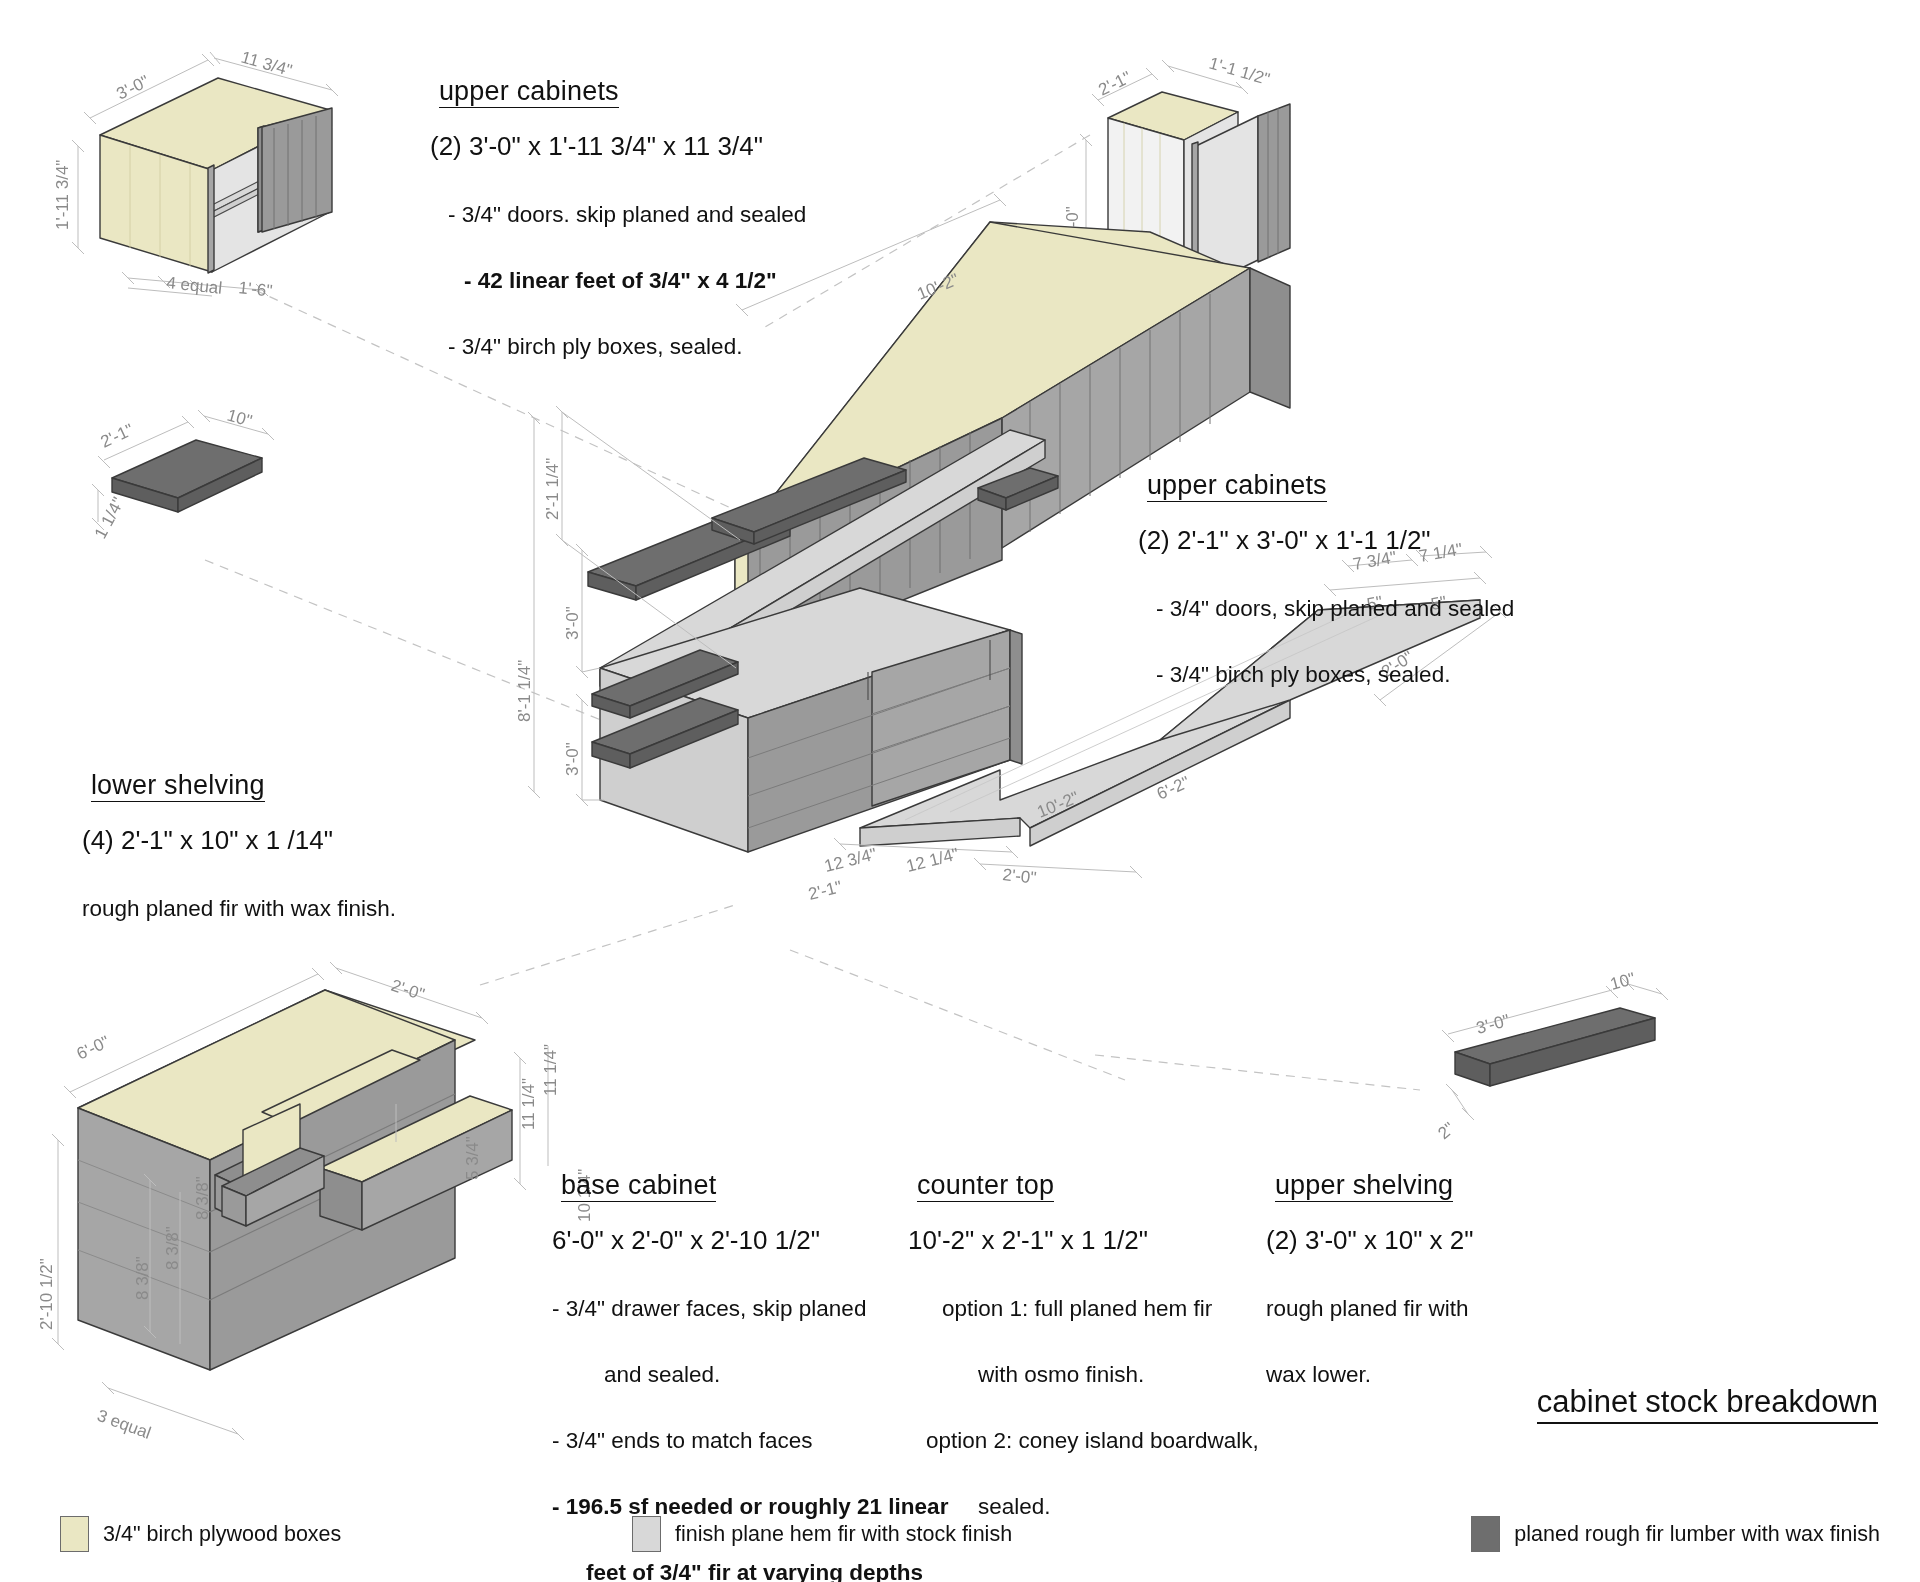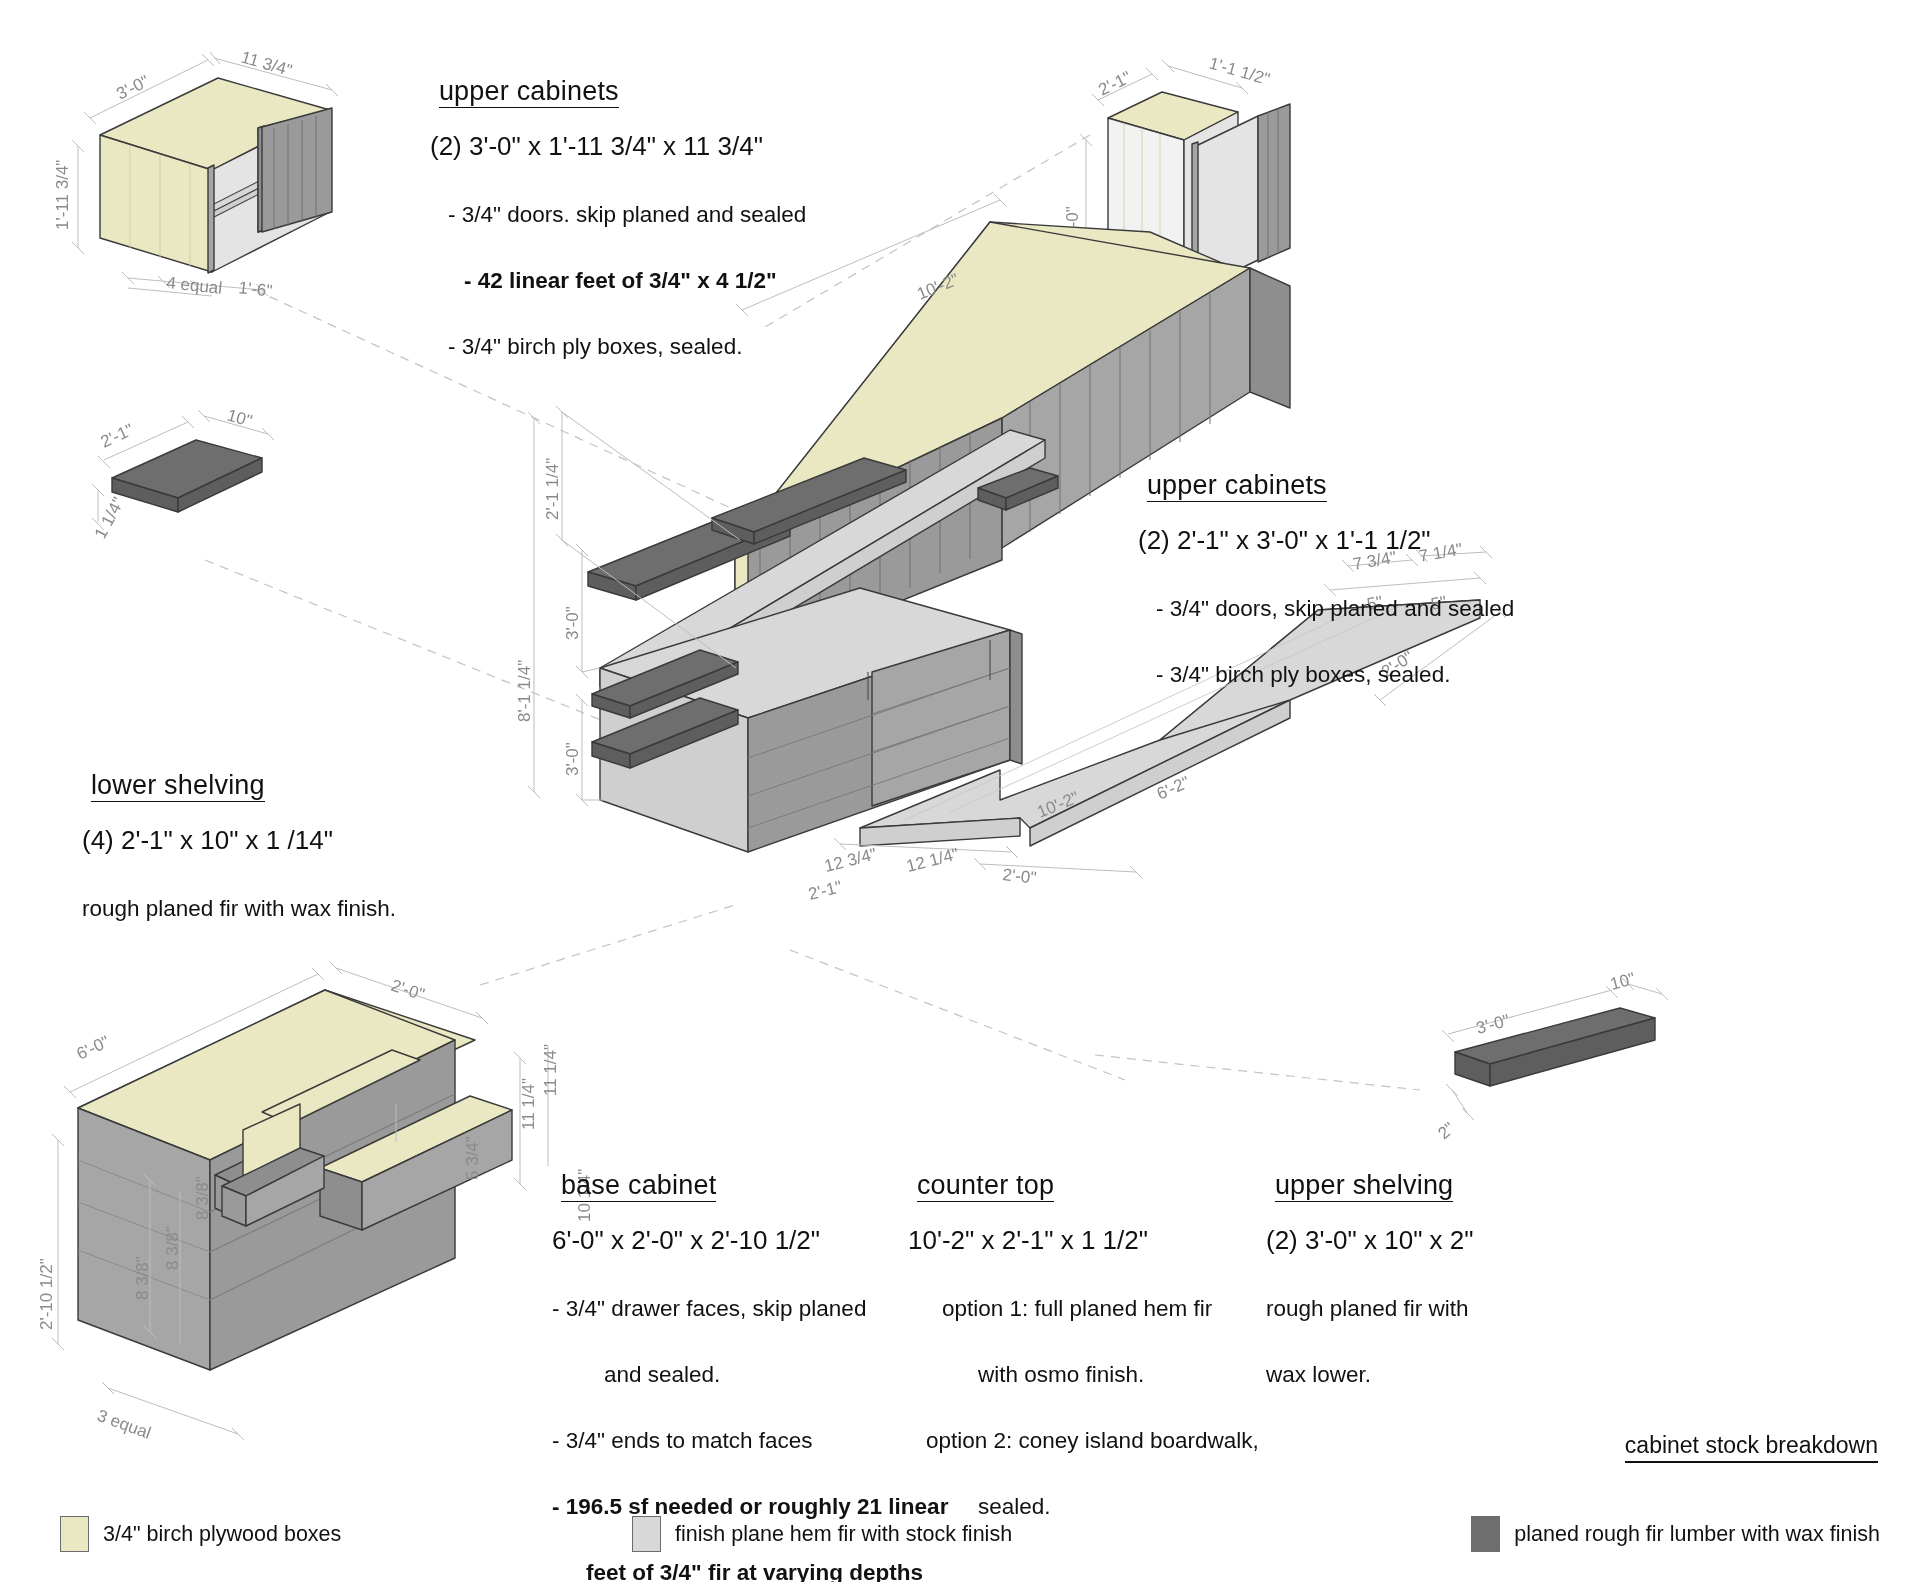--- a/index.html
+++ b/index.html
@@ -13,21 +13,21 @@
   .blk-title{font-size:27px;letter-spacing:.2px;border-bottom:1.6px solid #111;display:inline-block;padding-bottom:0;line-height:1.15;}
   .blk-dim{font-size:26px;line-height:1.3;margin-top:4px;}
   .blk-line{font-size:22.5px;line-height:1.33;}
   .ind1{padding-left:18px;}
   .ind2{padding-left:34px;}
   .ind3{padding-left:52px;}
   .ind4{padding-left:70px;}
   .bold{font-weight:600;}
 
   
-  .sheet-title{position:absolute;right:42px;top:1432px;font-size:23px;
+  .sheet-title{position:absolute;right:42px;top:1384px;font-size:31px;
      border-bottom:2px solid #111;padding-bottom:2px;}
 
   
   .legend{position:absolute;left:60px;top:1516px;width:1820px;
      display:flex;align-items:center;}
   .lg-item{display:flex;align-items:center;}
   .lg-sw{width:27px;height:34px;border:1px solid #6c6c6c;margin-right:14px;flex:0 0 auto;}
   .lg-tx{font-size:21.5px;white-space:nowrap;}
   .sp1{width:46px;}
   .sp2{width:46px;}

